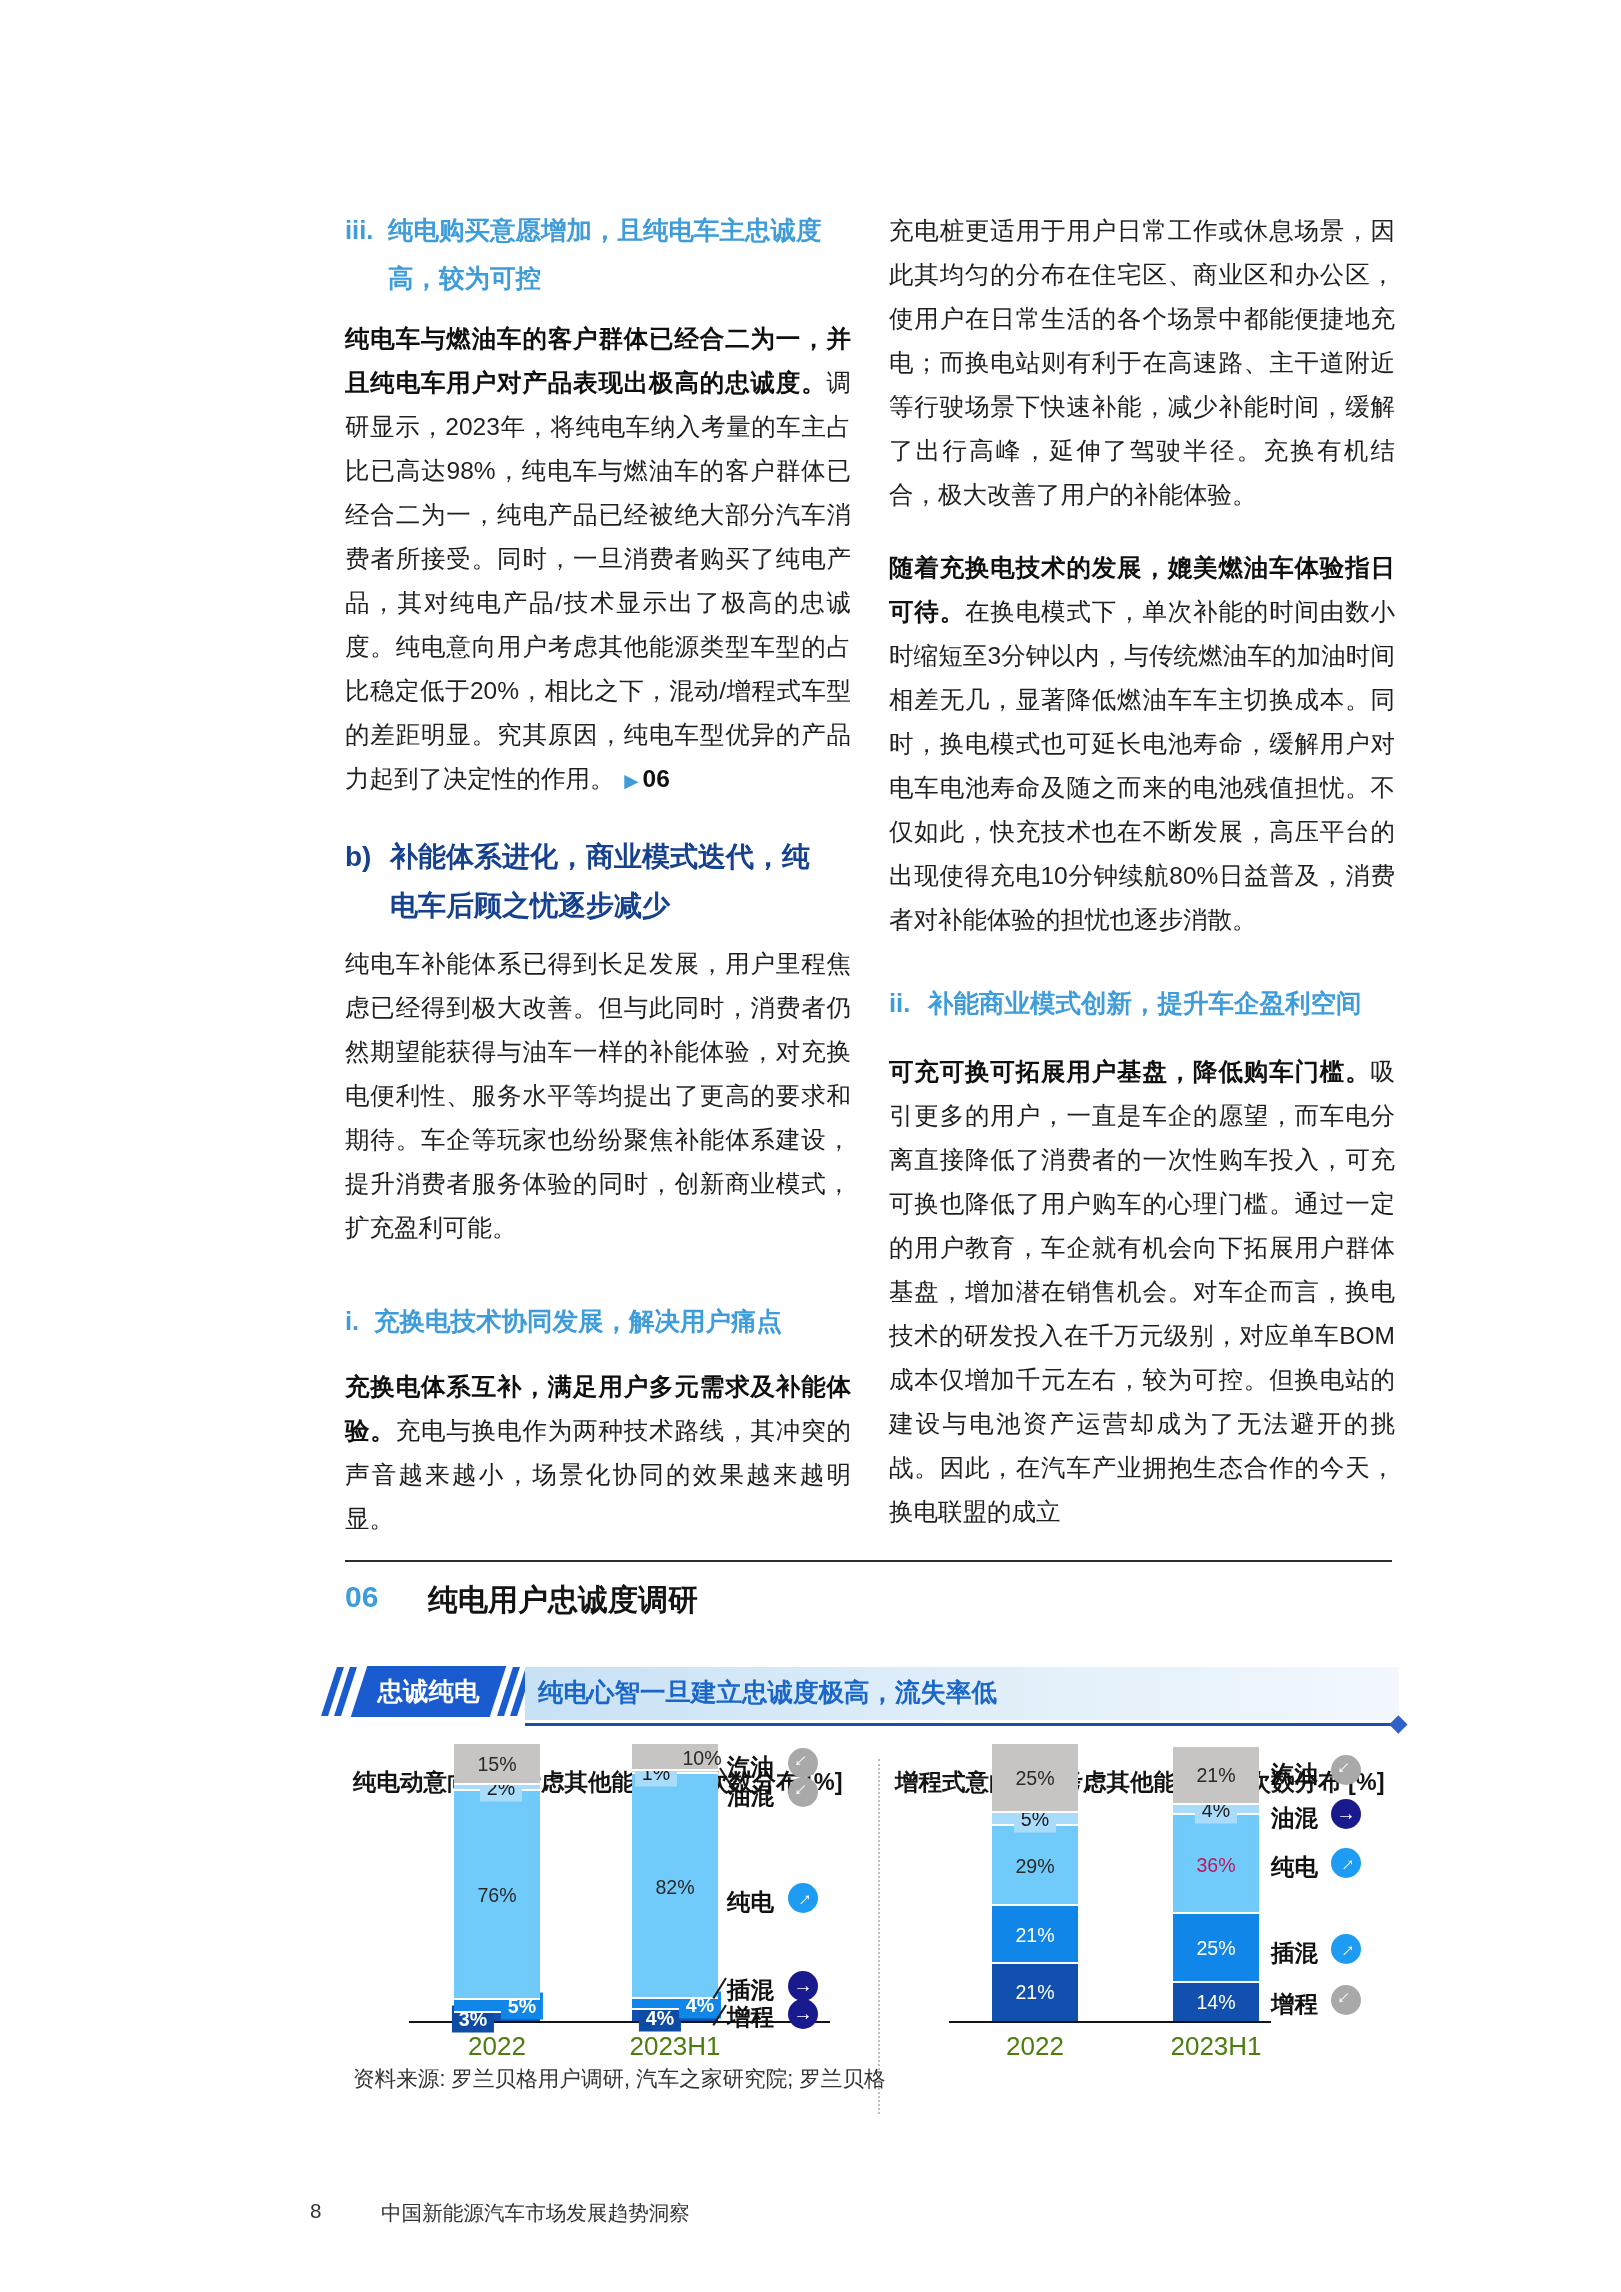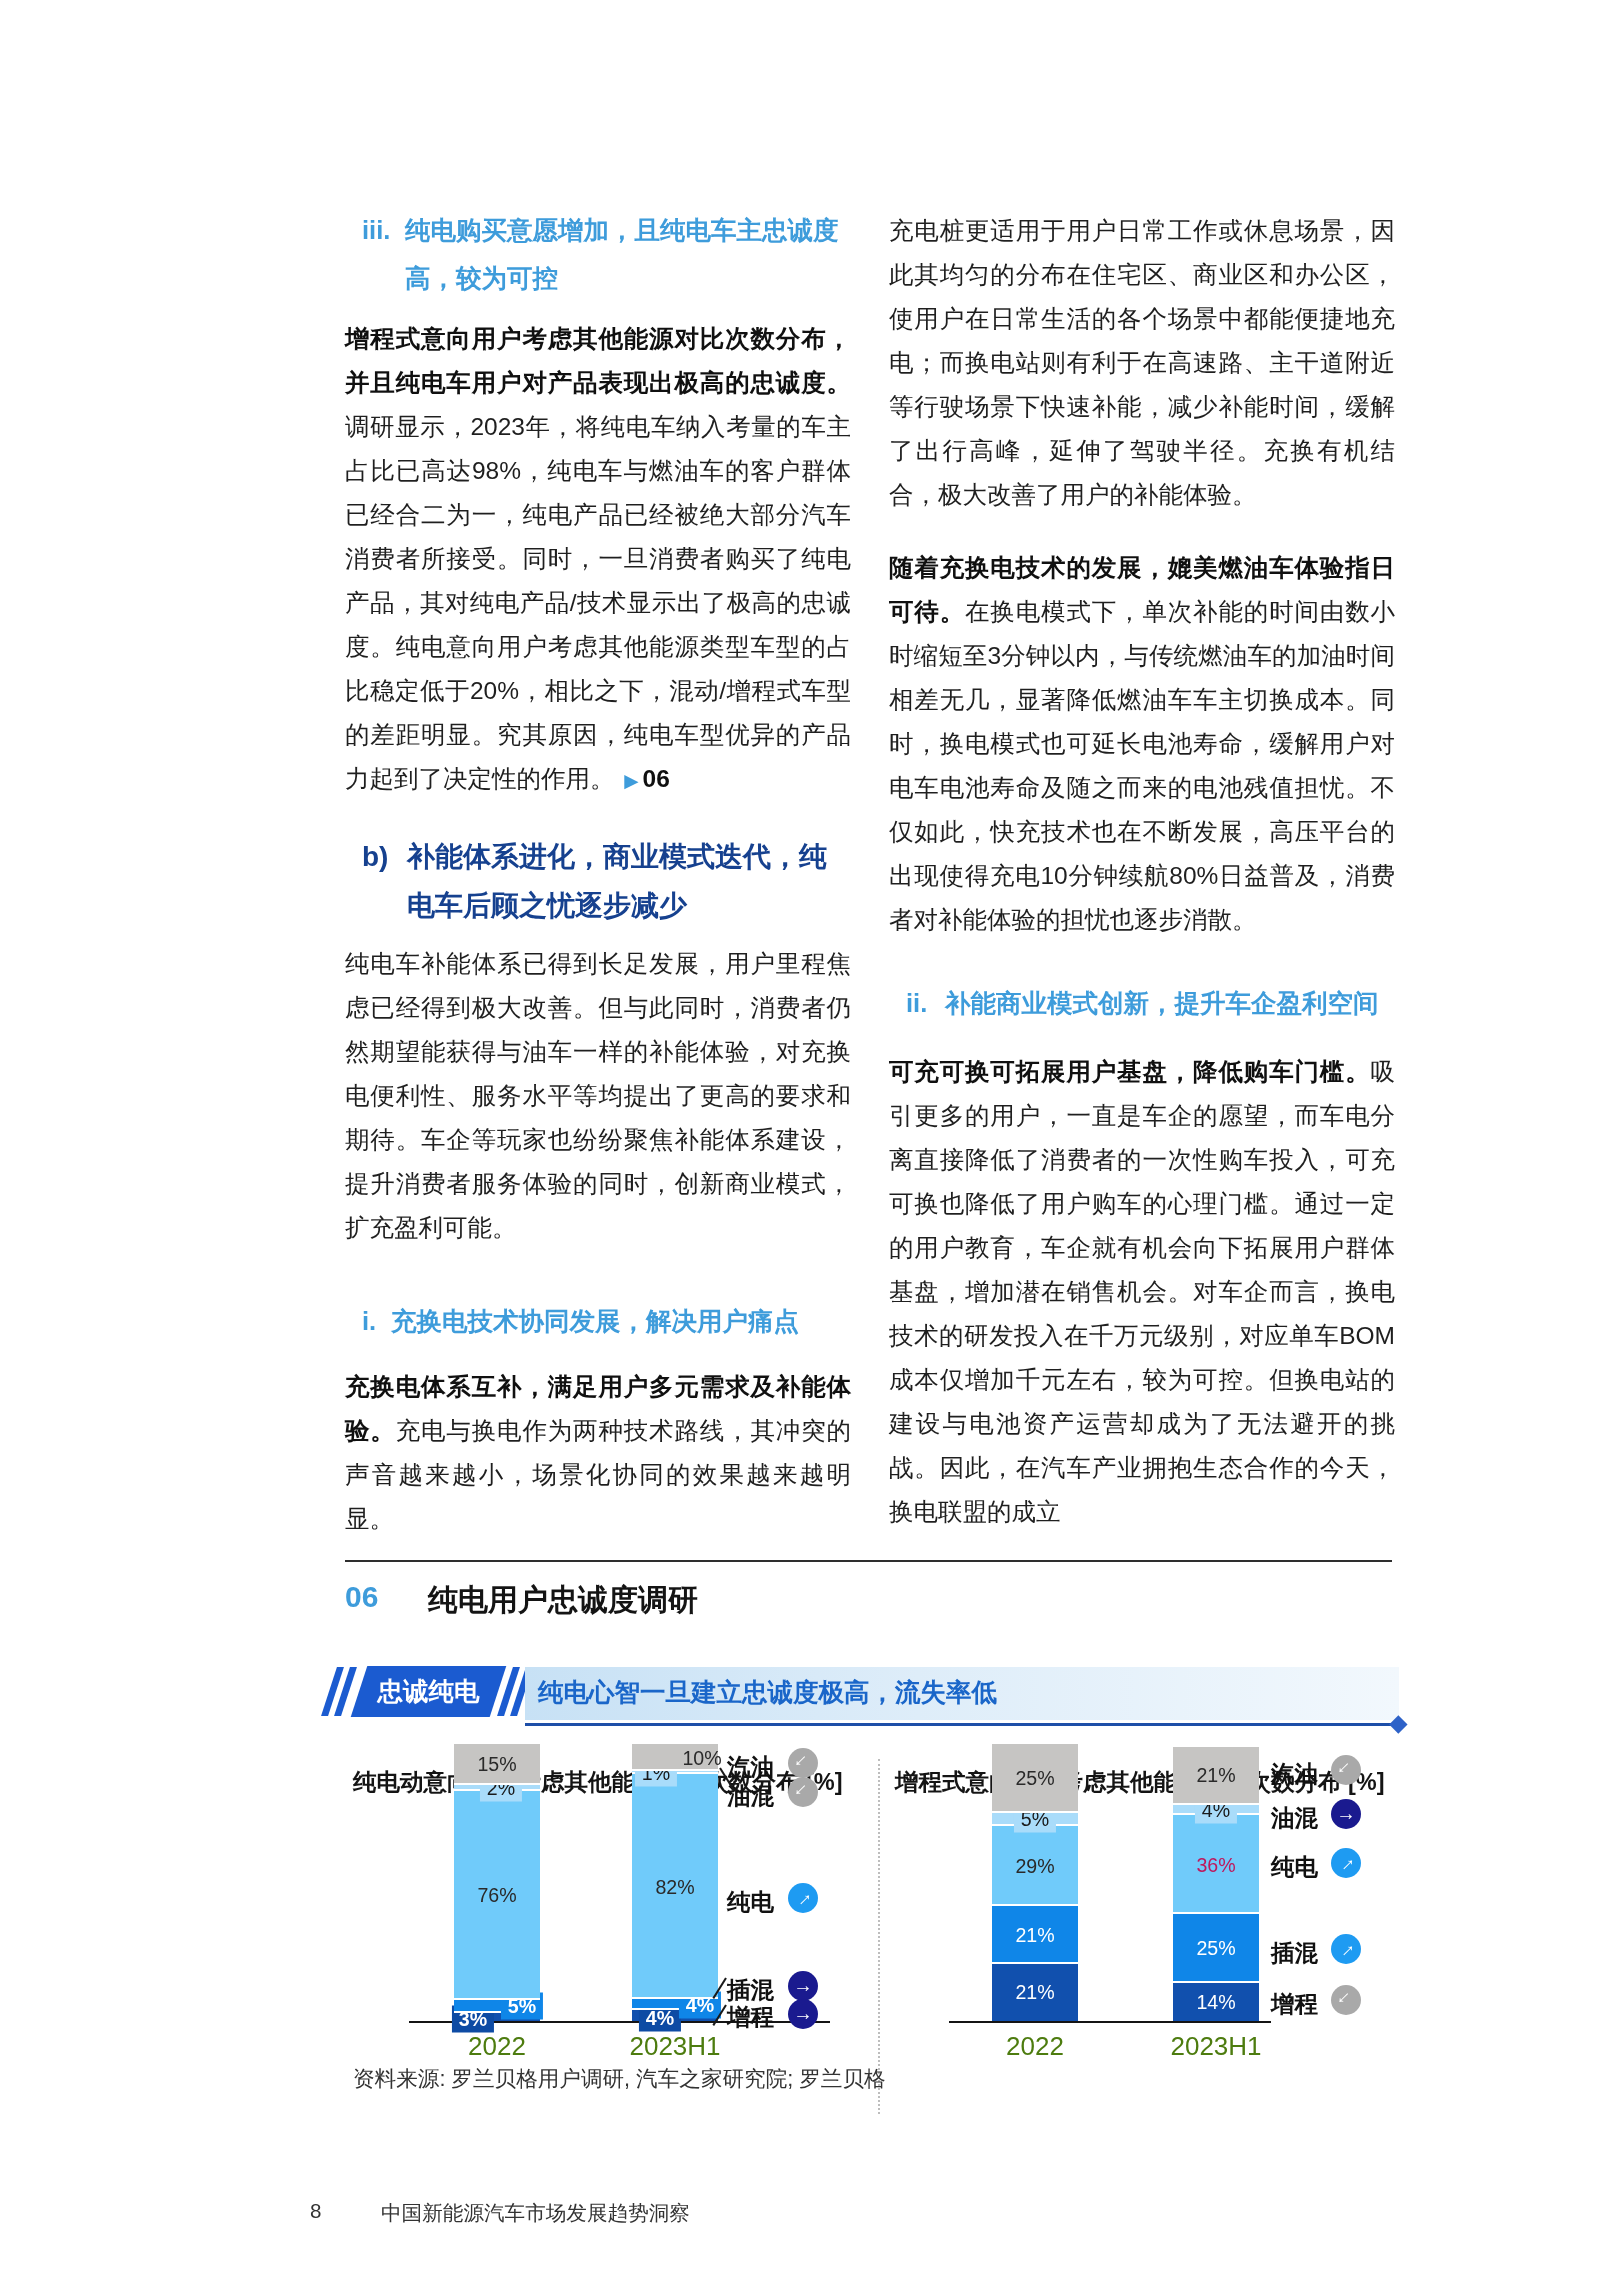--- a/index.html
+++ b/index.html
@@ -5,21 +5,21 @@
   html,body{margin:0;padding:0;background:#e8e8e8;}
   .page{position:relative;width:1621px;height:2293px;background:#ffffff;margin:0 auto;
         font-family:"Liberation Sans","DejaVu Sans",sans-serif;color:#1f1f1f;overflow:hidden;}
   .col{position:absolute;width:506px;text-align:justify;}
   .col p{font-size:24.5px;line-height:44px;margin:0 0 29px;color:#1f1f1f;}
   .col p b{color:#101010;}
   .hwrap{display:flex;font-weight:bold;white-space:pre-line;}
   .h-blue{color:#3E9CDB;font-size:25.5px;line-height:48px;}
   .h-navy{color:#16418F;font-size:28px;line-height:49px;}
   .h-one{color:#3E9CDB;font-size:25.5px;line-height:41px;white-space:nowrap;}
-  .mk{flex:0 0 auto;margin-left:17px;}
+  .mk{flex:0 0 auto;}
   .ref-arrow{color:#3E9CDB;font-size:18.6px;margin:0 3.9px 0 9.8px;}
   .ref{color:#3E9CDB;font-weight:bold;}
   .rule-top{position:absolute;left:345px;top:1560px;width:1047px;height:2px;background:#2e2e2e;}
   .ex-num{position:absolute;left:345px;top:1580px;font-size:30px;font-weight:bold;color:#3E9CDB;}
   .ex-title{position:absolute;left:428px;top:1580px;font-size:30px;font-weight:bold;color:#141414;}
   .slash{position:absolute;width:6.9px;height:49px;background:#1B5BD0;transform:skewX(-18deg);}
   .badge{position:absolute;left:359px;top:1666px;width:139px;height:51px;background:#1B5BD0;
          transform:skewX(-18deg);}
   .badge span{display:block;transform:skewX(18deg);color:#fff;font-weight:bold;font-size:25.5px;
               line-height:51px;text-align:center;}
@@ -48,21 +48,21 @@
 <body>
 
 <div class="page">
 
   <div class="col" style="left:345px;top:206px;">
     <div class="hwrap h-blue" style="margin-bottom:14.7px;">
       <span class="mk" style="width:43px;">iii.</span>
       <div>纯电购买意愿增加，且纯电车主忠诚度
 高，较为可控</div>
     </div>
-    <p><b>增程式意向用户考虑其他能源对比次数分布，并且纯电车用户对产品表现出极高的忠诚度。</b><span>调研显示，2023年，将纯电车纳入考量的车主占比已高达98%，纯电车与燃油车的客户群体已经合二为一，纯电产品已经被绝大部分汽车消费者所接受。同时，一旦消费者购买了纯电产品，其对纯电产品/技术显示出了极高的忠诚度。纯电意向用户考虑其他能源类型车型的占比稳定低于20%，相比之下，混动/增程式车型的差距明显。究其原因，纯电车型优异的产品力起到了决定性的作用。</span><span class="ref-arrow">▶</span><b class="ref">06</b></p>
+    <p><b>纯电车与燃油车的客户群体已经合二为一，并且纯电车用户对产品表现出极高的忠诚度。</b><span>调研显示，2023年，将纯电车纳入考量的车主占比已高达98%，纯电车与燃油车的客户群体已经合二为一，纯电产品已经被绝大部分汽车消费者所接受。同时，一旦消费者购买了纯电产品，其对纯电产品/技术显示出了极高的忠诚度。纯电意向用户考虑其他能源类型车型的占比稳定低于20%，相比之下，混动/增程式车型的差距明显。究其原因，纯电车型优异的产品力起到了决定性的作用。</span><span class="ref-arrow">▶</span><b class="ref">06</b></p>
     <div class="hwrap h-navy" style="margin-bottom:12.7px;">
       <span class="mk" style="width:45px;">b)</span>
       <div>补能体系进化，商业模式迭代，纯
 电车后顾之忧逐步减少</div>
     </div>
     <p style="margin-bottom:0;"><span>纯电车补能体系已得到长足发展，用户里程焦虑已经得到极大改善。但与此同时，消费者仍然期望能获得与油车一样的补能体验，对充换电便利性、服务水平等均提出了更高的要求和期待。车企等玩家也纷纷聚焦补能体系建设，提升消费者服务体验的同时，创新商业模式，扩充盈利可能。</span></p>
     <div class="hwrap h-one" style="margin-top:51px;margin-bottom:22.5px;">
       <span class="mk" style="width:29px;">i.</span>
       <div>充换电技术协同发展，解决用户痛点</div>
     </div>

